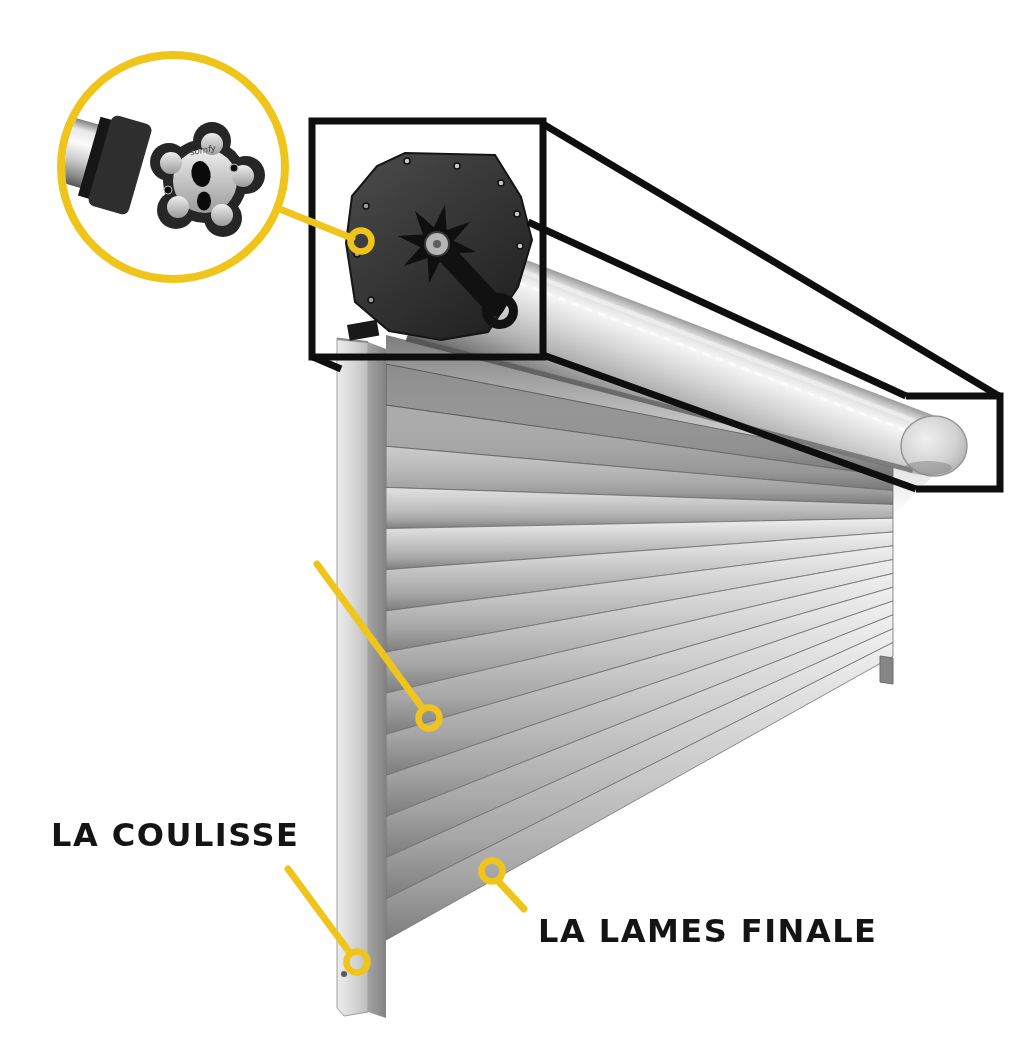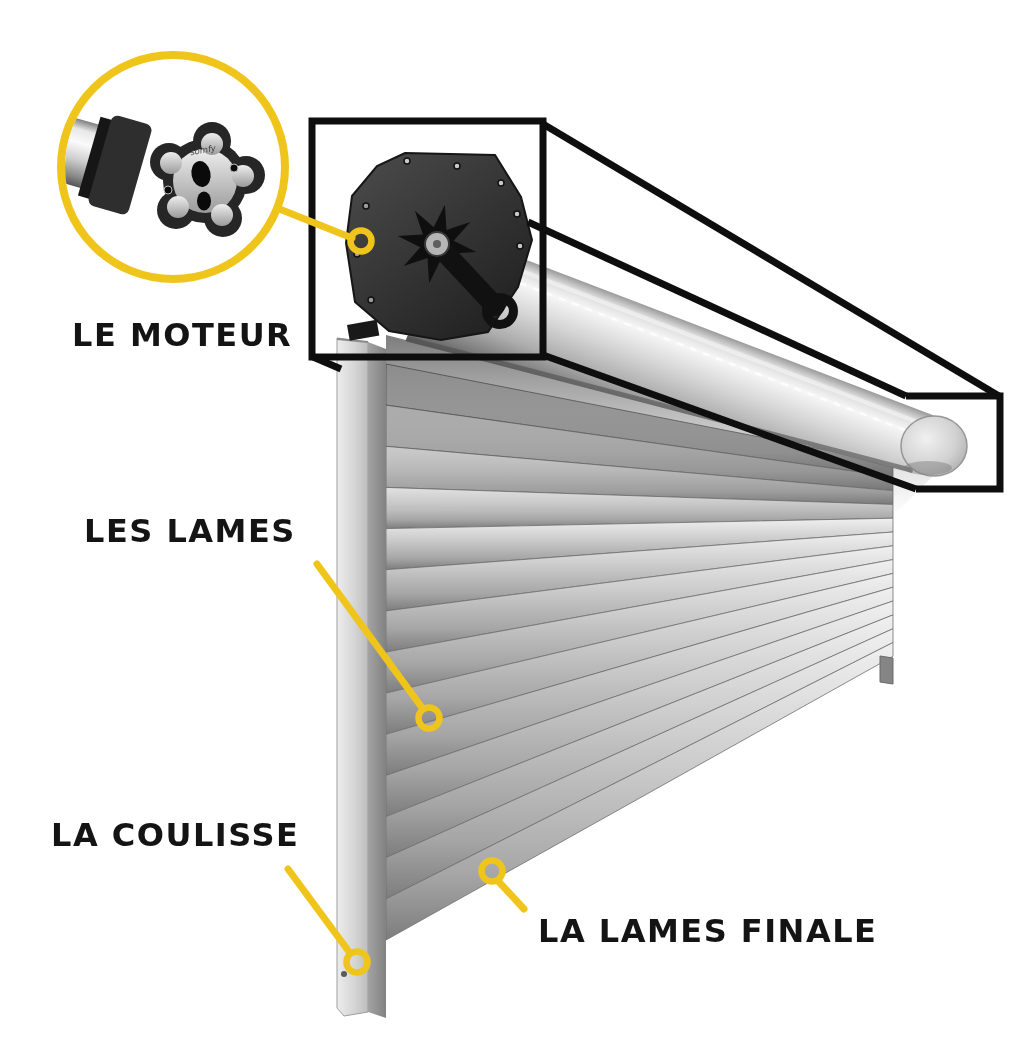--- a/index.html
+++ b/index.html
@@ -183,18 +183,16 @@
     <circle cx="361" cy="241" r="10.5" stroke-width="6.5"></circle>
     <line x1="317" y1="564" x2="423" y2="709" stroke-width="7"></line>
     <circle cx="429" cy="718" r="10.5" stroke-width="6.5"></circle>
     <line x1="288" y1="869" x2="350" y2="953" stroke-width="7"></line>
     <circle cx="357" cy="962" r="10.5" stroke-width="6.5"></circle>
     <circle cx="492" cy="871" r="10.5" stroke-width="6.5"></circle>
     <line x1="499" y1="882" x2="524" y2="909" stroke-width="7"></line>
   </g>
 </svg>
 
-<div class="part-label" style="left:72px;top:319px;">LE MOTEUR</div>
-<div class="part-label" style="left:84px;top:515px;">LES LAMES</div>
 <div class="part-label" style="left:51px;top:819px;text-align:center;">LA COULISSE</div>
 <div class="part-label" style="left:538px;top:915px;">LA LAMES FINALE</div>
 
 </div>
 
 </body></html>

